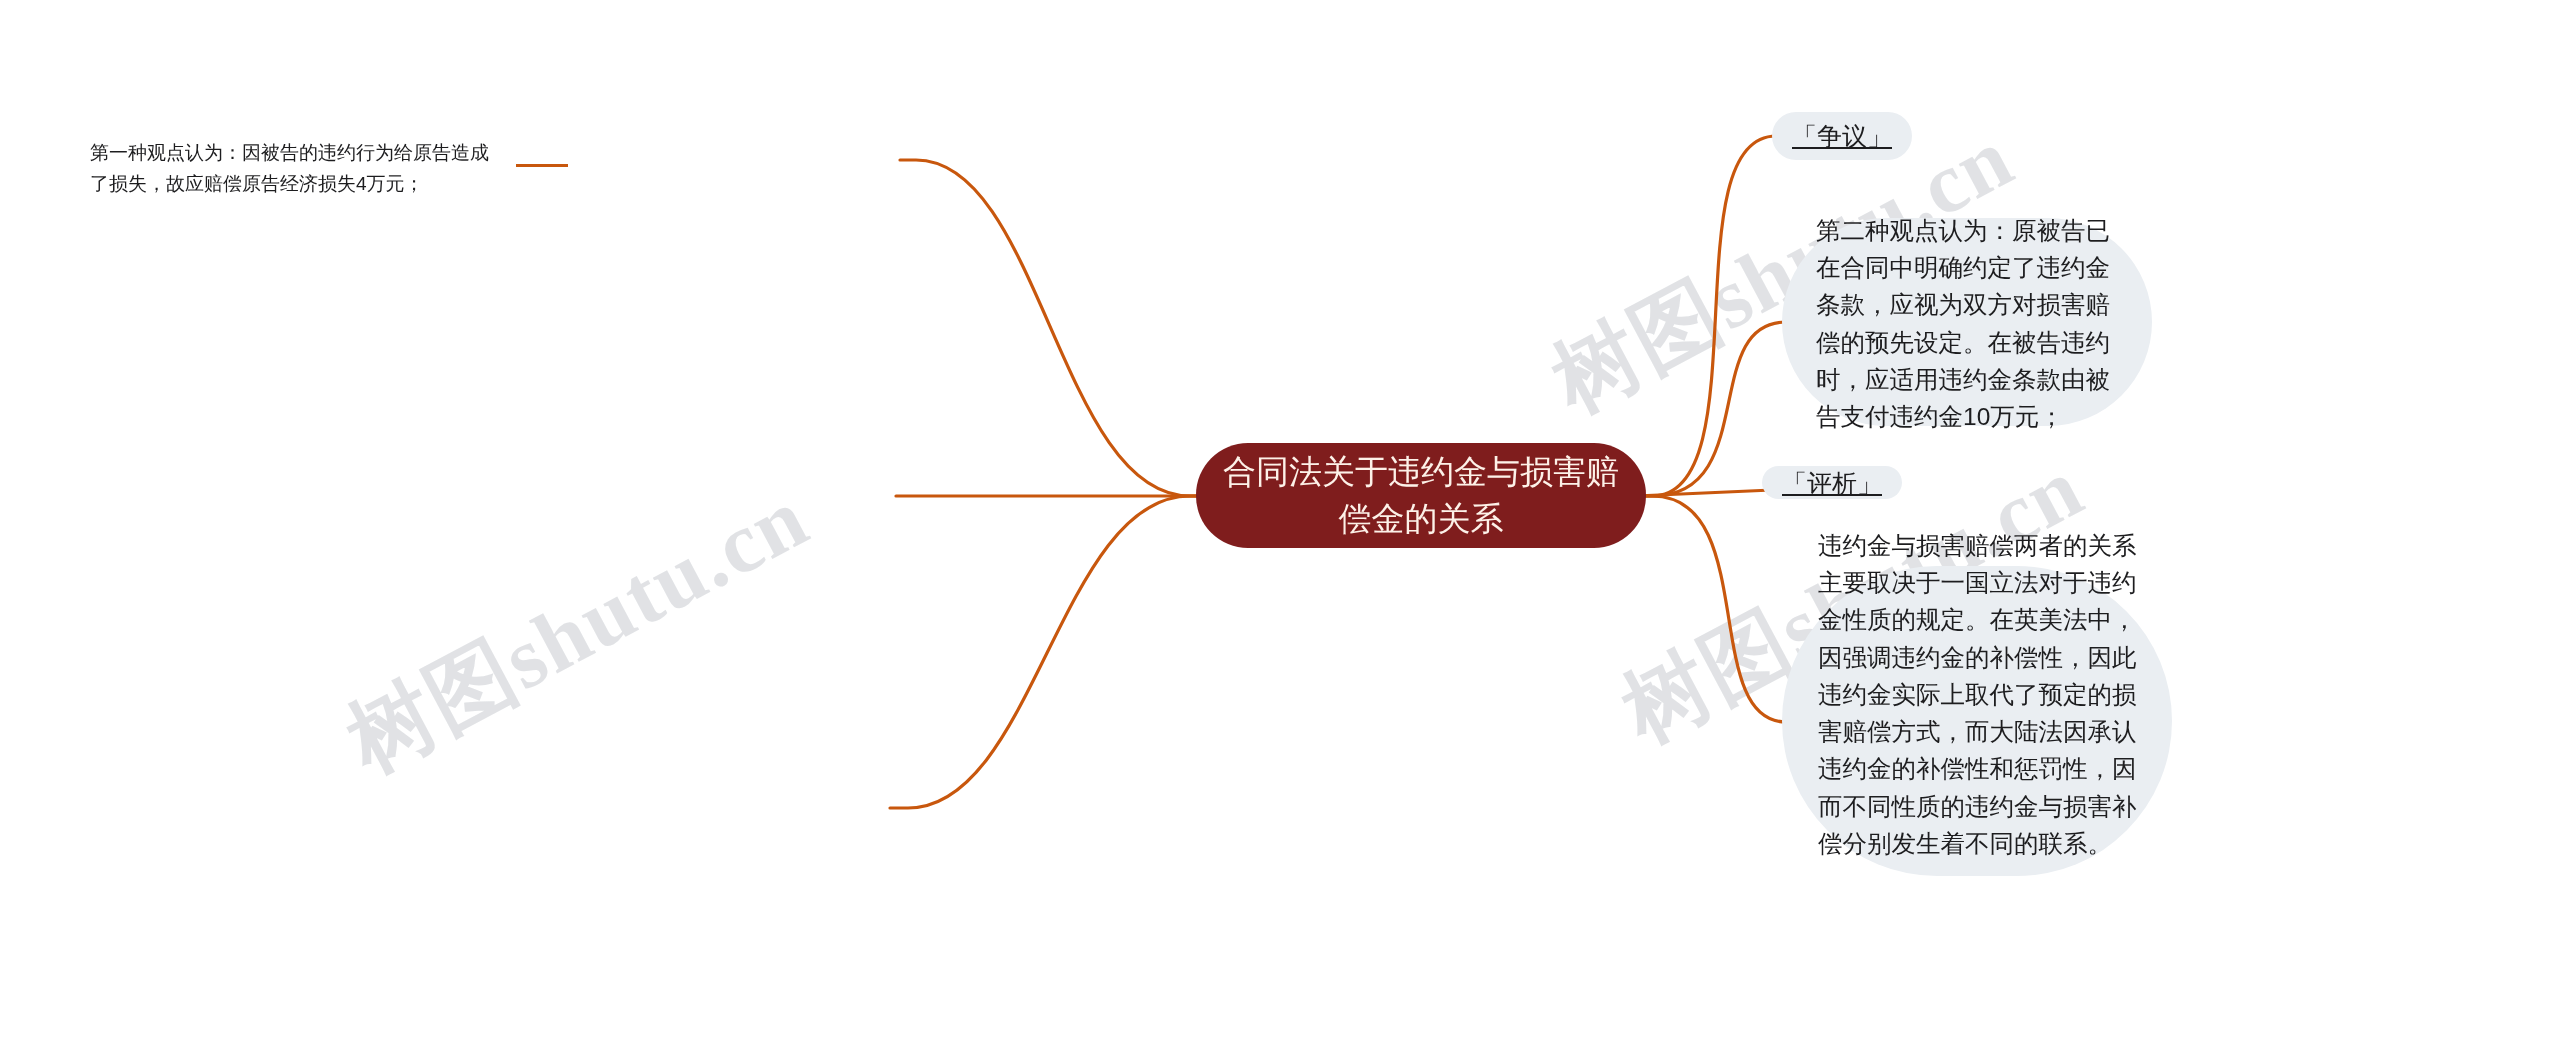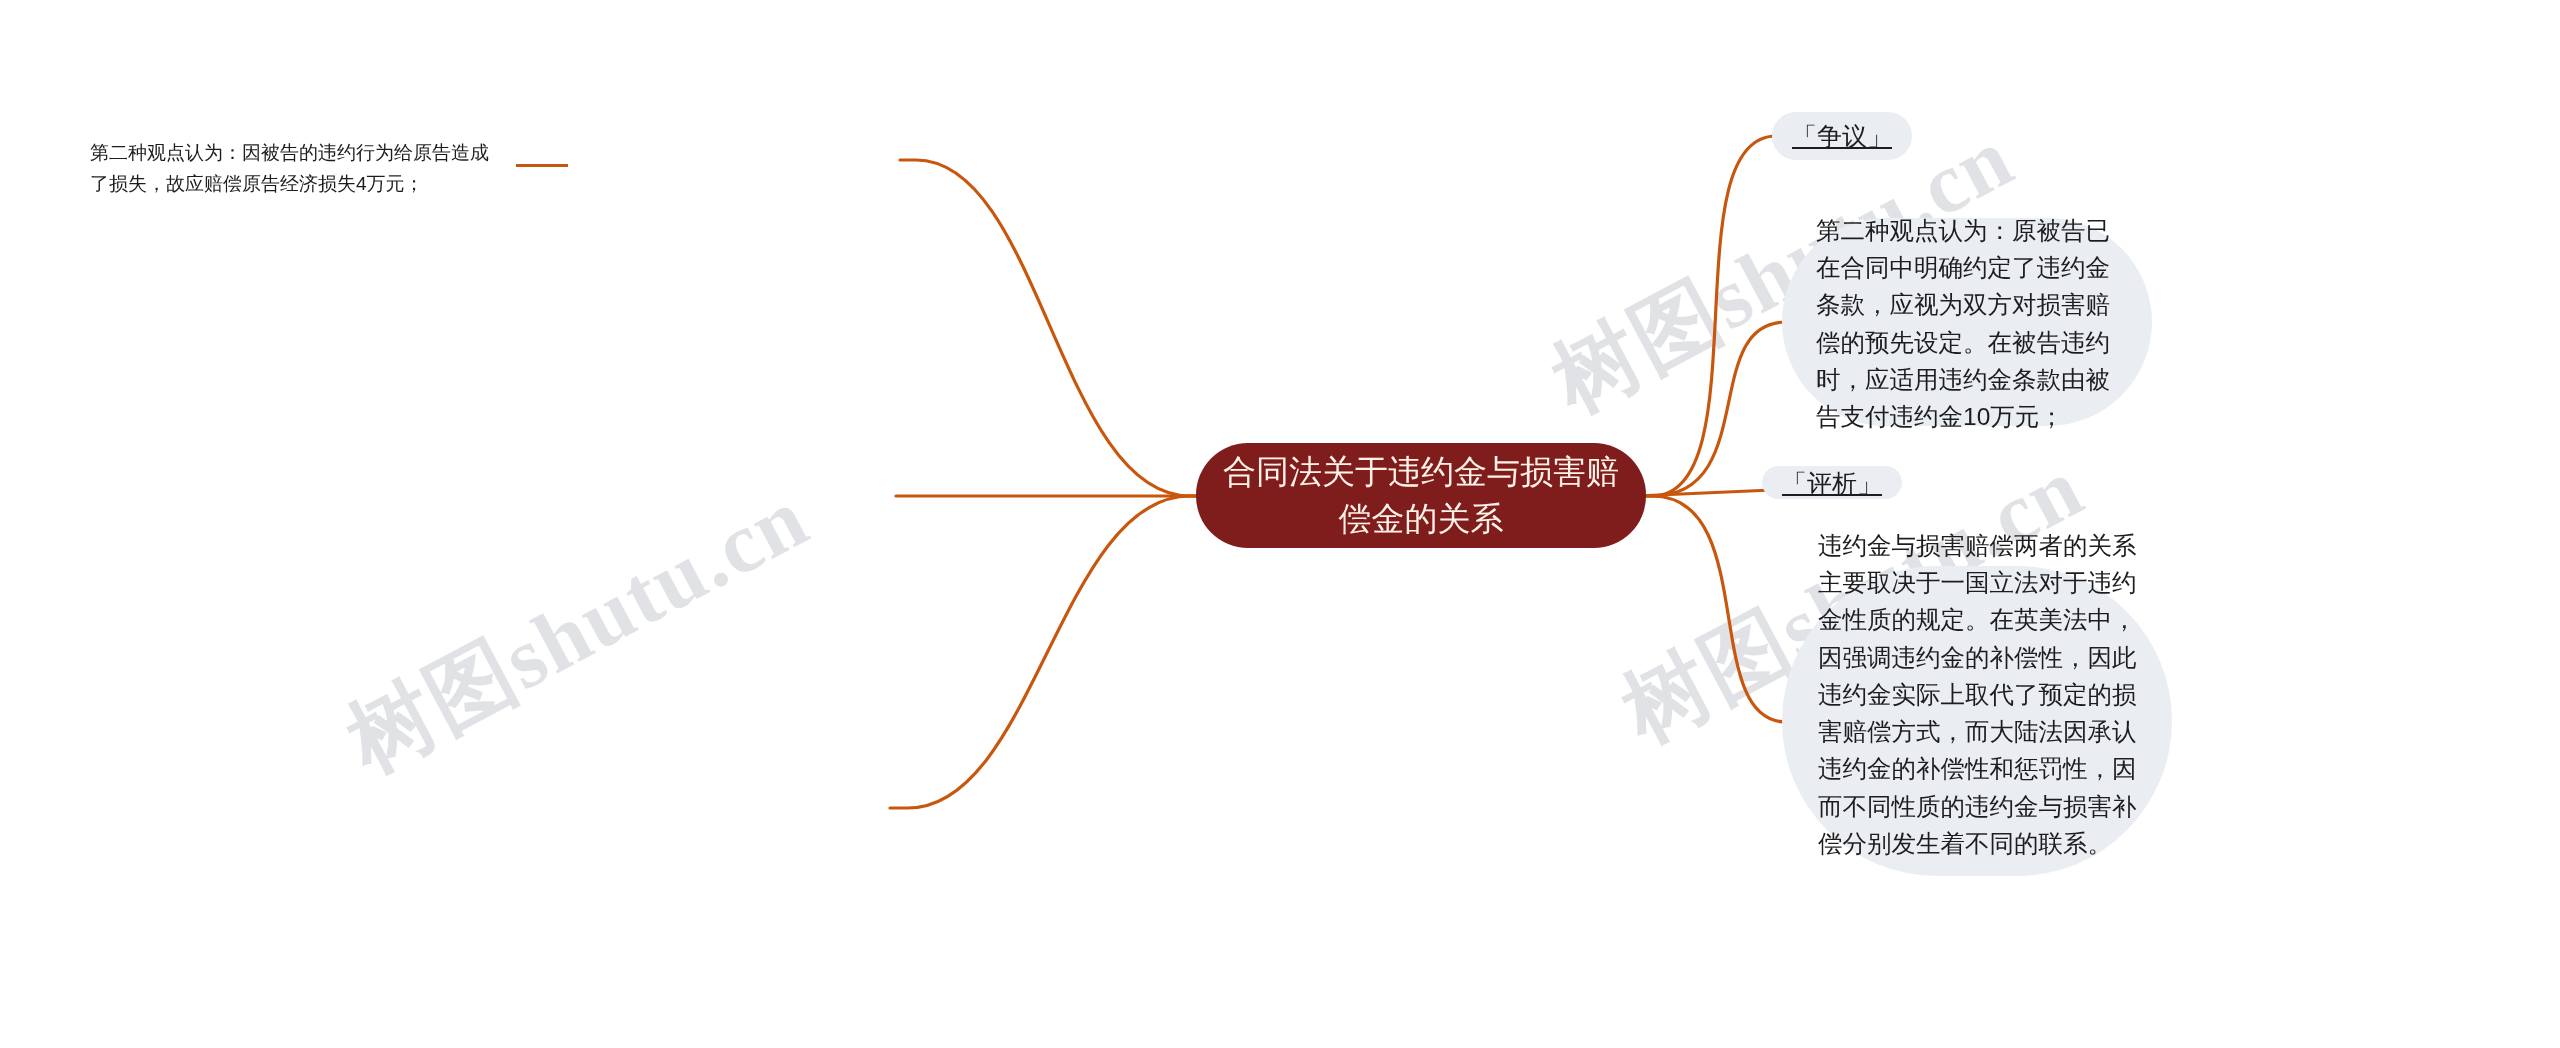--- a/index.html
+++ b/index.html
@@ -181,21 +181,21 @@
     </g>
   </svg>
 
   <div class="stub" id="stub-view1"></div>
 
   <div id="central-node">
     <span>合同法关于违约金与损害赔偿金的关系</span>
   </div>
 
   <div class="plain-text" id="text-view1">
-    <span>第二种观点认为：因被告的违约行为给原告造成了损失，故应赔偿原告经济损失4万元；</span>
+    <span>第一种观点认为：因被告的违约行为给原告造成了损失，故应赔偿原告经济损失4万元；</span>
   </div>
 
 
 
 
   <div class="bubble bubble-pill" id="bubble-dispute-label">
     <span>「争议」</span>
   </div>
 
   <div class="bubble" id="bubble-view2">

